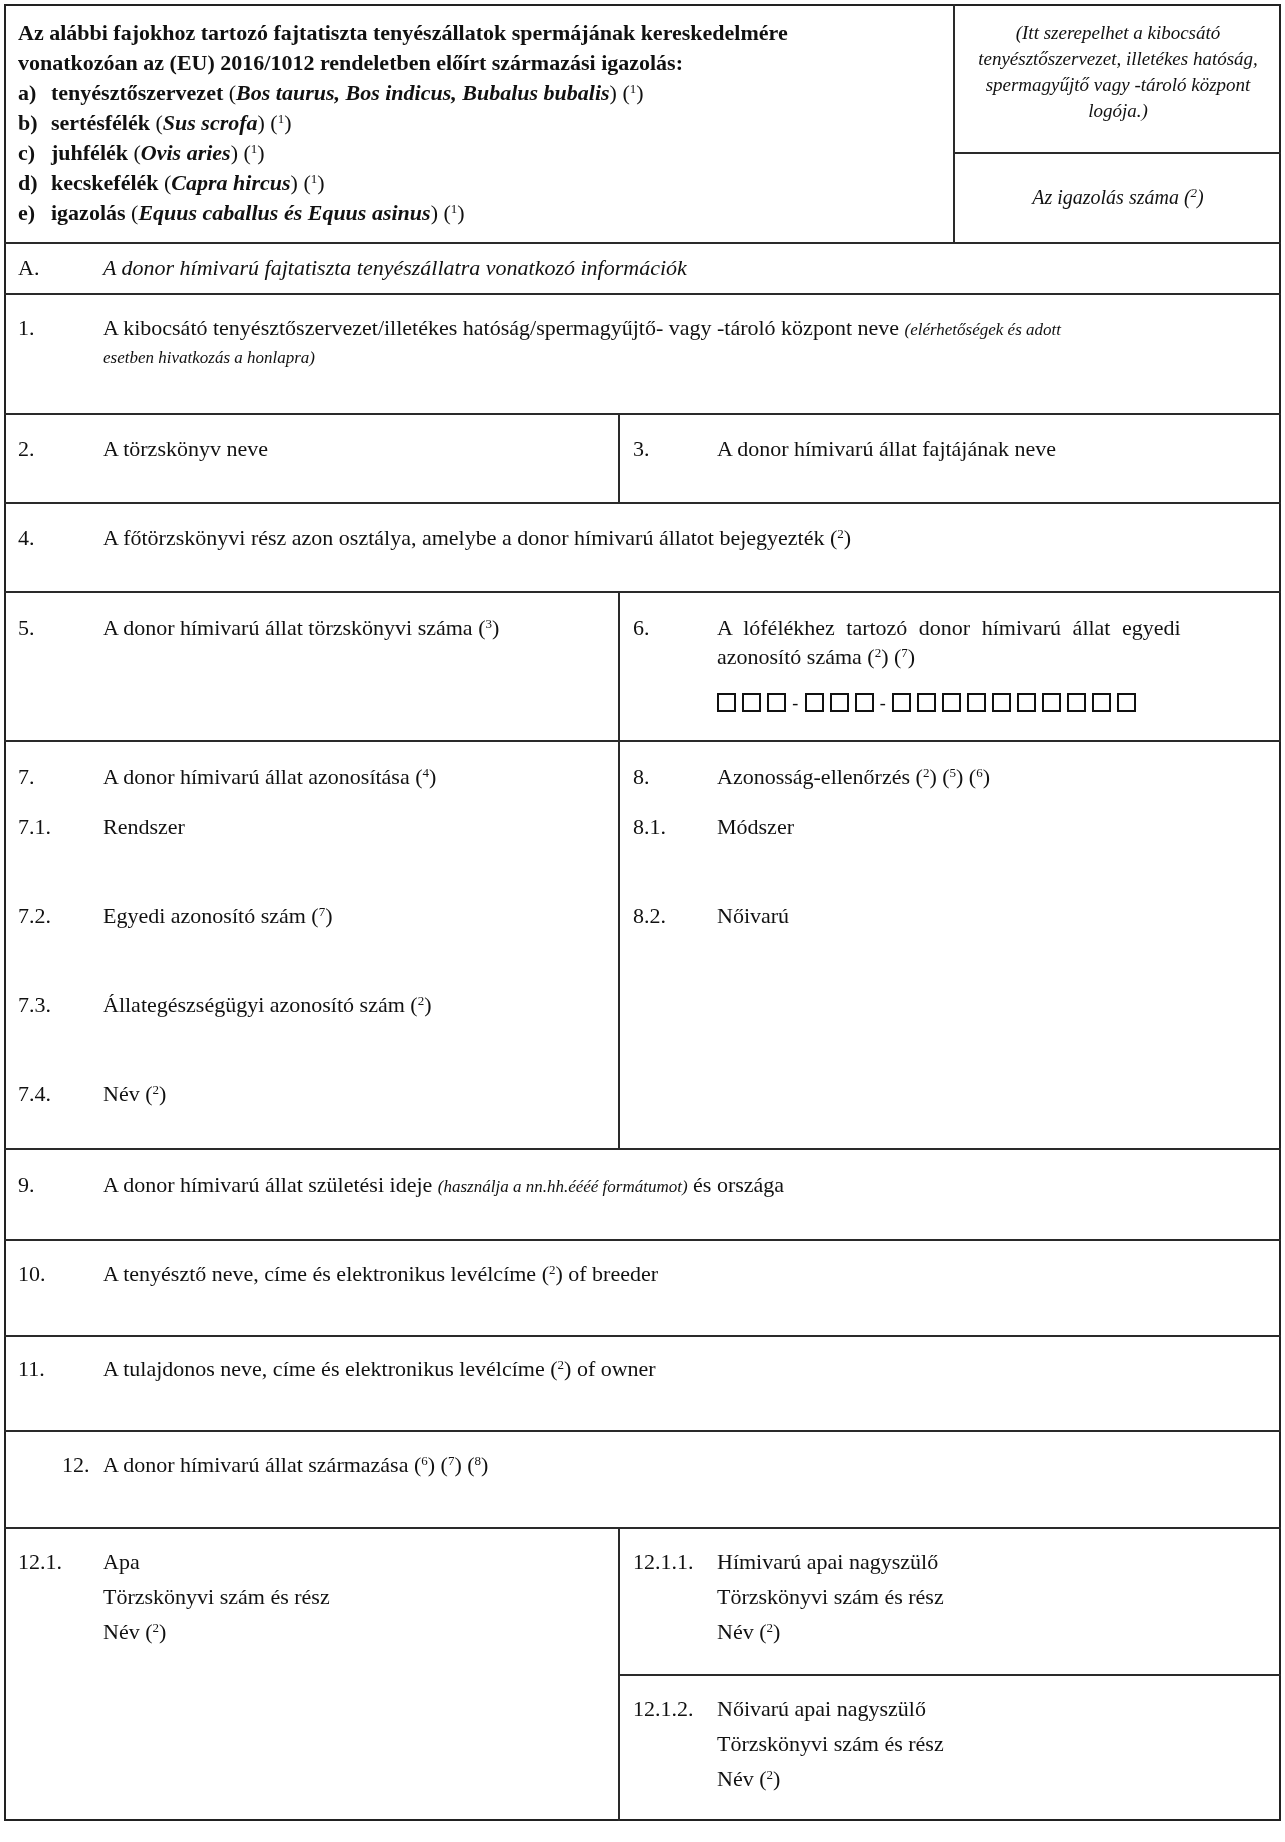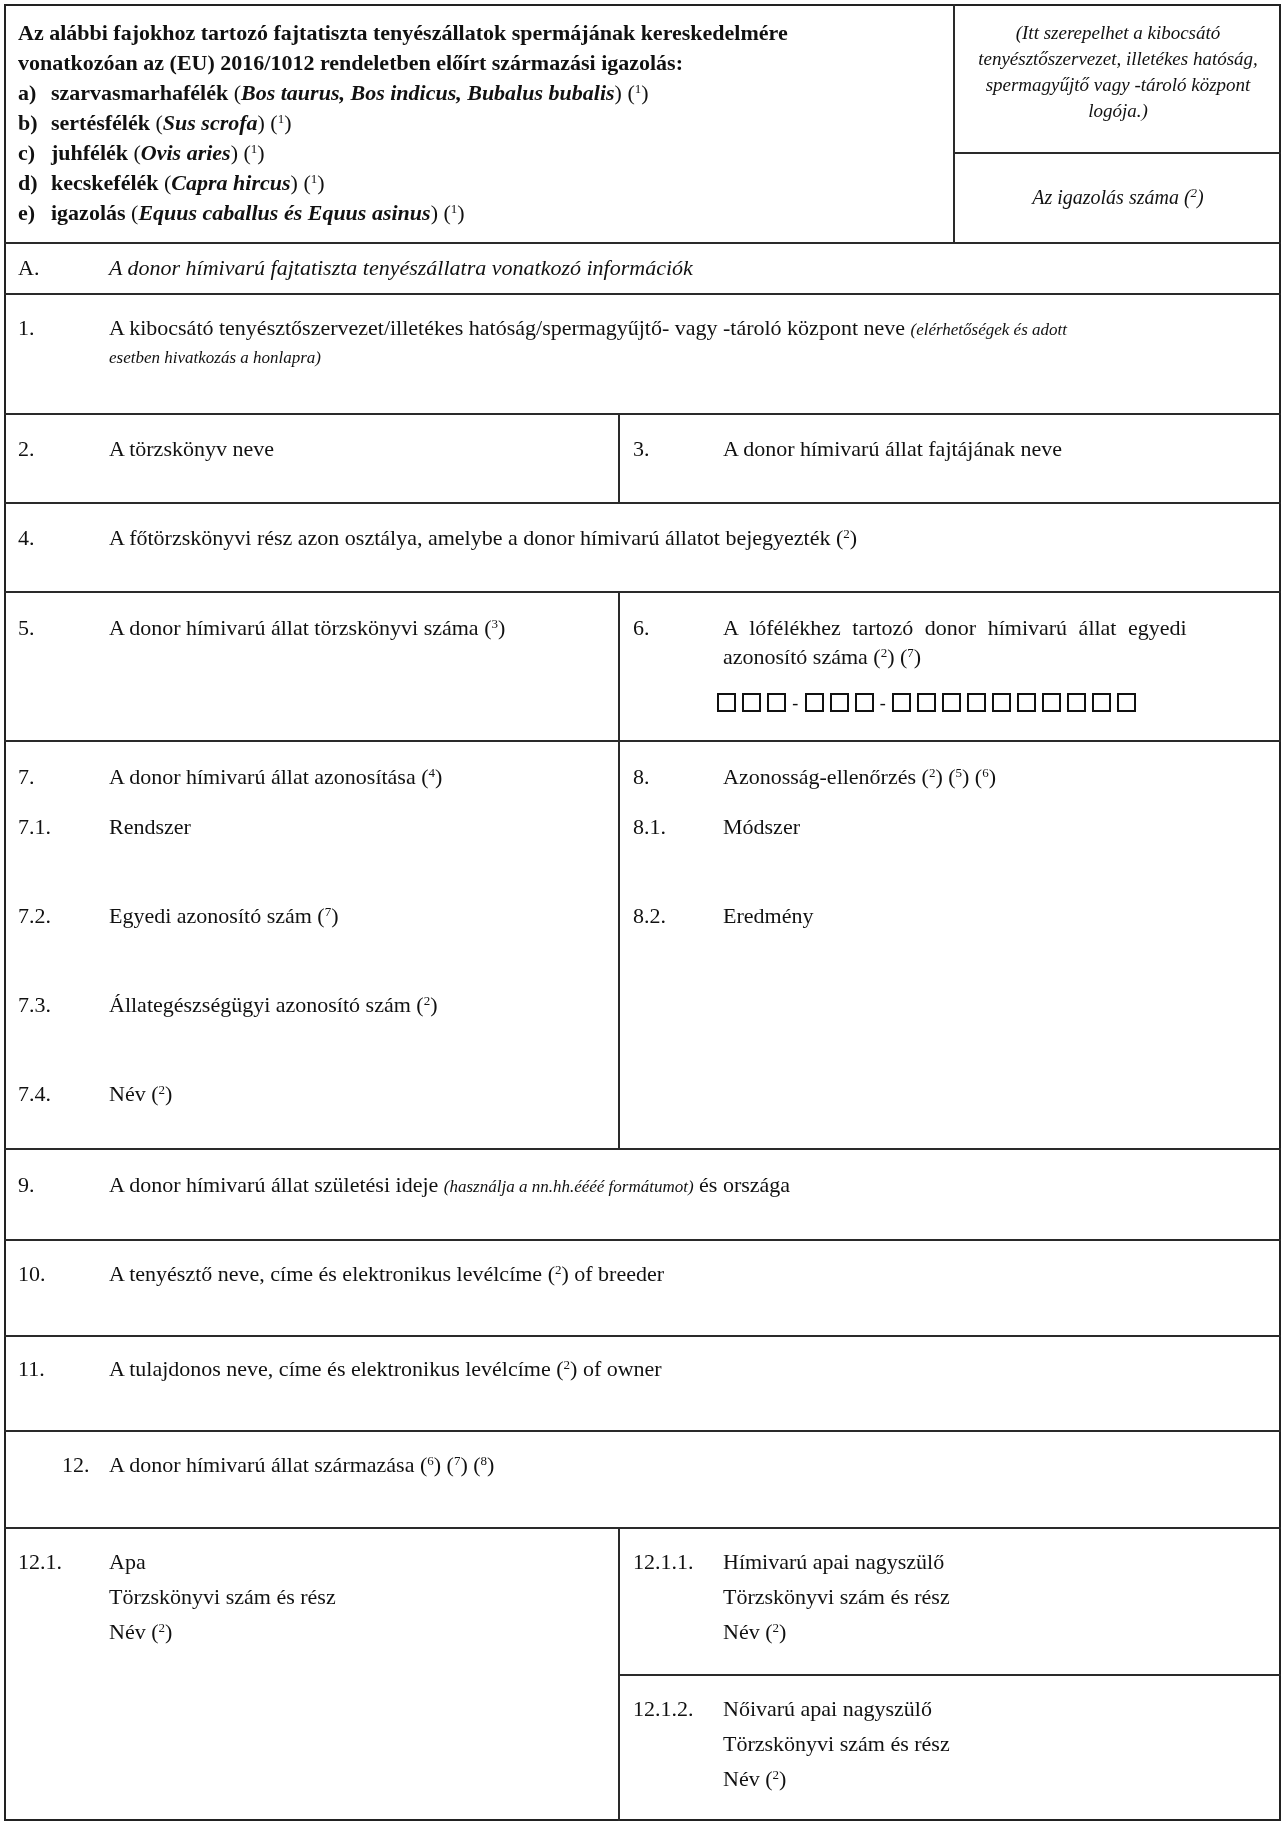--- a/index.html
+++ b/index.html
@@ -2,21 +2,21 @@
 <html><head>
 <meta charset="utf-8">
 <style>
   html, body { margin:0; padding:0; background:#ffffff; }
   body { width:1285px; height:1842px; position:relative; overflow:hidden;
          font-family:"Liberation Serif","DejaVu Serif",serif; color:#111; }
   .frame { position:absolute; left:4px; top:4px; width:1277px; height:1817px;
            border:2px solid #222; box-sizing:border-box; }
   .hl { position:absolute; height:0; border-top:2px solid #2a2a2a; }
   .vl { position:absolute; width:0; border-left:2px solid #2a2a2a; }
-  .t { position:absolute; font-size:22px; line-height:29px; white-space:nowrap;margin-left:6px; }
+  .t { position:absolute; font-size:22px; line-height:29px; white-space:nowrap; }
   .num { position:absolute; font-size:22px; line-height:29px; }
   .it { font-style:italic; }
   .small-it { font-style:italic; font-size:17px; }
   sup { font-size:13px; vertical-align:7px; line-height:0; }
   .title { position:absolute; left:18px; top:18px; width:920px; font-weight:bold;
            font-size:22px; line-height:30px; }
   .title .ital { font-style:italic; }
   .title .normal { font-weight:normal; }
   .title .li { display:block; }
   .title .lbl { display:inline-block; width:33px; }
@@ -48,21 +48,21 @@
 <div class="hl" style="left:619px;width:662px;top:1674px;"></div>
 
 <div class="vl" style="left:953px;top:4px;height:239px;"></div>
 <div class="vl" style="left:618px;top:413px;height:90px;"></div>
 <div class="vl" style="left:618px;top:591px;height:558px;"></div>
 <div class="vl" style="left:618px;top:1527px;height:294px;"></div>
 
 <div class="title">
   <span class="li">Az alábbi fajokhoz tartozó fajtatiszta tenyészállatok spermájának kereskedelmére</span>
   <span class="li">vonatkozóan az (EU) 2016/1012 rendeletben előírt származási igazolás:</span>
-  <span class="li"><span class="lbl">a)</span><span>szarvasmarhafélék</span> <span class="normal">(</span><span class="ital">Bos taurus, Bos indicus, Bubalus bubalis</span><span class="normal">) (<sup>1</sup>)</span></span>
+  <span class="li"><span class="lbl">a)</span><span>tenyésztőszervezet</span> <span class="normal">(</span><span class="ital">Bos taurus, Bos indicus, Bubalus bubalis</span><span class="normal">) (<sup>1</sup>)</span></span>
   <span class="li"><span class="lbl">b)</span><span>sertésfélék</span> <span class="normal">(</span><span class="ital">Sus scrofa</span><span class="normal">) (<sup>1</sup>)</span></span>
   <span class="li"><span class="lbl">c)</span><span>juhfélék</span> <span class="normal">(</span><span class="ital">Ovis aries</span><span class="normal">) (<sup>1</sup>)</span></span>
   <span class="li"><span class="lbl">d)</span><span>kecskefélék</span> <span class="normal">(</span><span class="ital">Capra hircus</span><span class="normal">) (<sup>1</sup>)</span></span>
   <span class="li"><span class="lbl">e)</span><span>igazolás</span> <span class="normal">(</span><span class="ital">Equus caballus és Equus asinus</span><span class="normal">) (<sup>1</sup>)</span></span>
 </div>
 
 <div class="logo-note">(Itt szerepelhet a kibocsátó tenyésztőszervezet, illetékes hatóság, spermagyűjtő vagy -tároló központ logója.)</div>
 <div class="cert-no"><span>Az igazolás száma</span> (<sup>2</sup>)</div>
 
 <div class="num" style="left:18px;top:253px;">A.</div>
@@ -115,21 +115,21 @@
 <div class="num" style="left:18px;top:990px;">7.3.</div>
 <div class="t" style="left:103px;top:990px;"><span>Állategészségügyi azonosító szám</span> (<sup>2</sup>)</div>
 <div class="num" style="left:18px;top:1079px;">7.4.</div>
 <div class="t" style="left:103px;top:1079px;"><span>Név</span> (<sup>2</sup>)</div>
 
 <div class="num" style="left:633px;top:762px;">8.</div>
 <div class="t" style="left:717px;top:762px;"><span>Azonosság-ellenőrzés</span> (<sup>2</sup>) (<sup>5</sup>) (<sup>6</sup>)</div>
 <div class="num" style="left:633px;top:812px;text-align:right;">8.1.</div>
 <div class="t" style="left:717px;top:812px;">Módszer</div>
 <div class="num" style="left:633px;top:901px;">8.2.</div>
-<div class="t" style="left:717px;top:901px;">Eredmény</div>
+<div class="t" style="left:717px;top:901px;">Nőivarú</div>
 
 <div class="num" style="left:18px;top:1170px;">9.</div>
 <div class="t" style="left:103px;top:1170px;"><span>A donor hímivarú állat születési ideje</span> <span class="small-it">(használja a nn.hh.éééé formátumot)</span> <span>és országa</span></div>
 
 <div class="num" style="left:18px;top:1259px;">10.</div>
 <div class="t" style="left:103px;top:1259px;"><span>A tenyésztő neve, címe és elektronikus levélcíme</span> (<sup>2</sup>) <span>of breeder</span></div>
 
 <div class="num" style="left:18px;top:1354px;">11.</div>
 <div class="t" style="left:103px;top:1354px;"><span>A tulajdonos neve, címe és elektronikus levélcíme</span> (<sup>2</sup>) <span>of owner</span></div>
 

